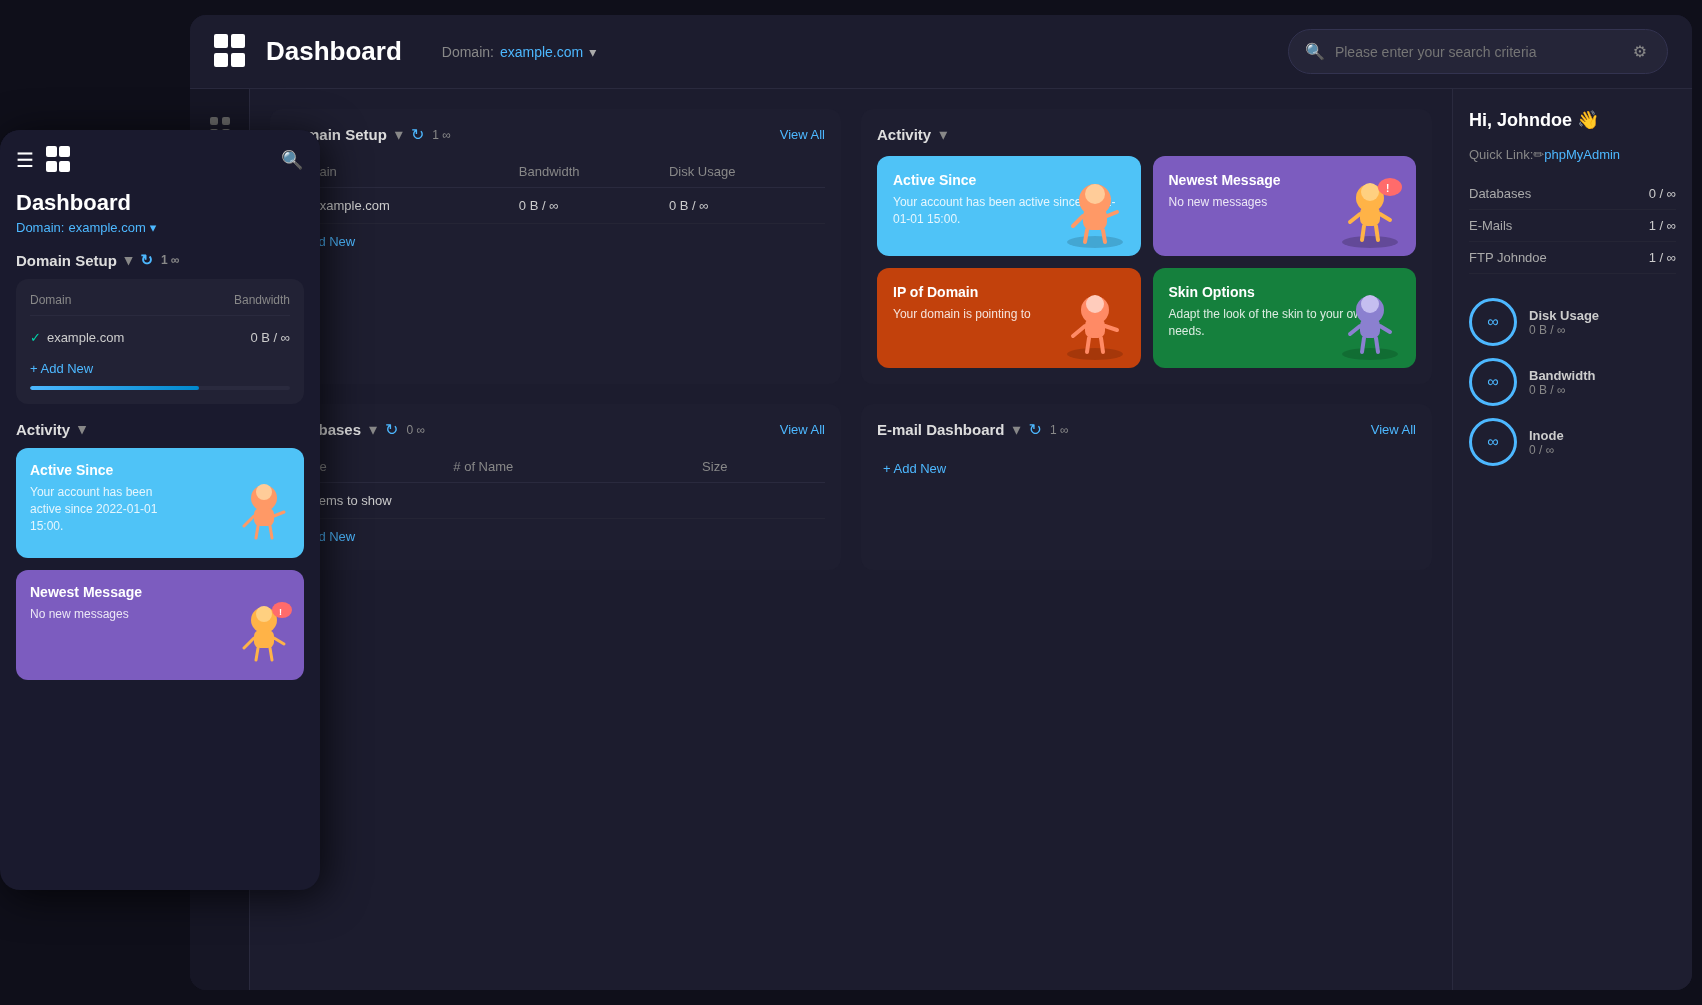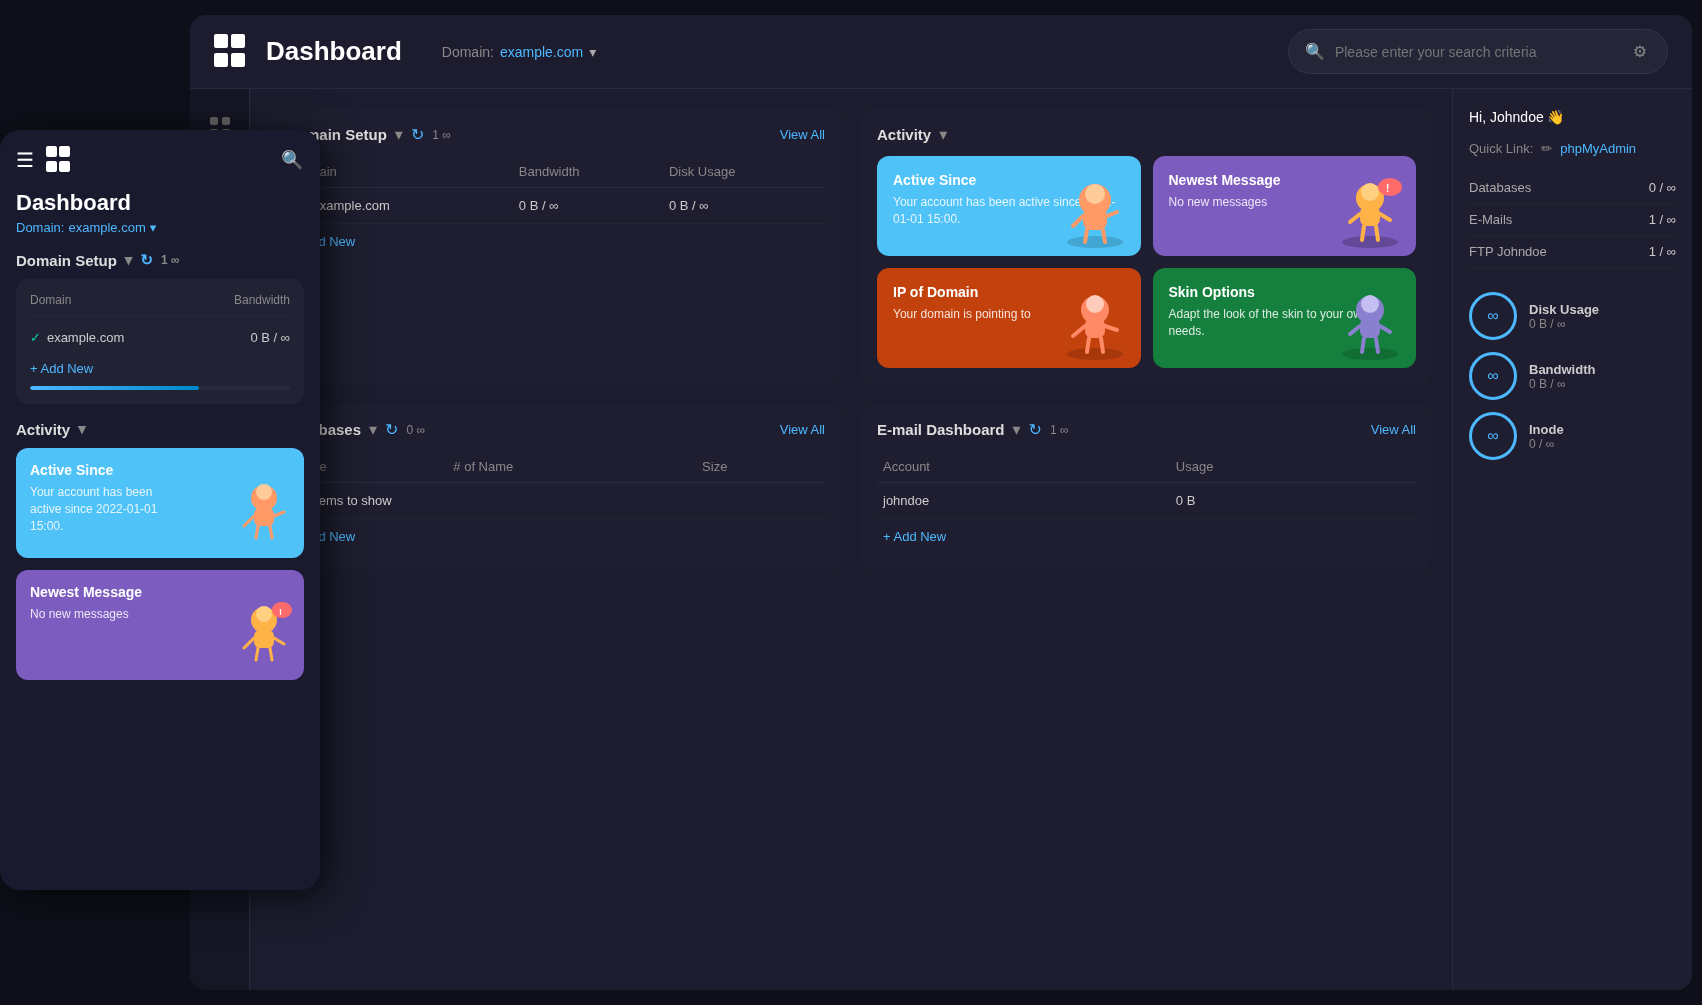--- a/index.html
+++ b/index.html
@@ -255,29 +255,28 @@
       width: 240px;
       background: #1e1e30;
       border-left: 1px solid #2a2a3e;
       padding: 20px 16px;
       display: flex;
       flex-direction: column;
       gap: 16px;
     }
 
     .greeting {
-      font-size: 14px;
-      font-weight: 400;
+      font-size: 18px;
+      font-weight: 700;
       color: white;
     }
 
     .quick-link-row {
       display: flex;
       align-items: flex-end;
-      gap: 8px;
       font-size: 13px;
     }
     .quick-link-label { color: #888; }
     .quick-link-value { color: #4db8ff; cursor: pointer; }
 
     .stat-row {
       display: flex;
       align-items: center;
       justify-content: space-between;
       padding: 8px 0;
@@ -708,34 +707,20 @@
               <span class="sh-title">E-mail Dashboard</span>
               <span style="color:#888">▾</span>
               <span class="refresh-icon">↻</span>
               <span class="sh-badge">
                 <span>1</span>
                 <span> ∞</span>
               </span>
               <span class="sh-spacer"></span>
               <span class="sh-viewall">View All</span>
             </div>
-            <table class="data-table">
-              <thead>
-                <tr>
-                  <th>Account</th>
-                  <th>Usage</th>
-                </tr>
-              </thead>
-              <tbody>
-                <tr>
-                  <td>johndoe</td>
-                  <td>0 B</td>
-                </tr>
-              </tbody>
-            </table>
             <div class="add-new-btn">+ Add New</div>
           </div>
         </div>
       </div>
 
       <div class="right-panel">
         <div class="greeting">Hi, Johndoe 👋</div>
 
         <div class="quick-link-row">
           <span class="quick-link-label">Quick Link:</span>

